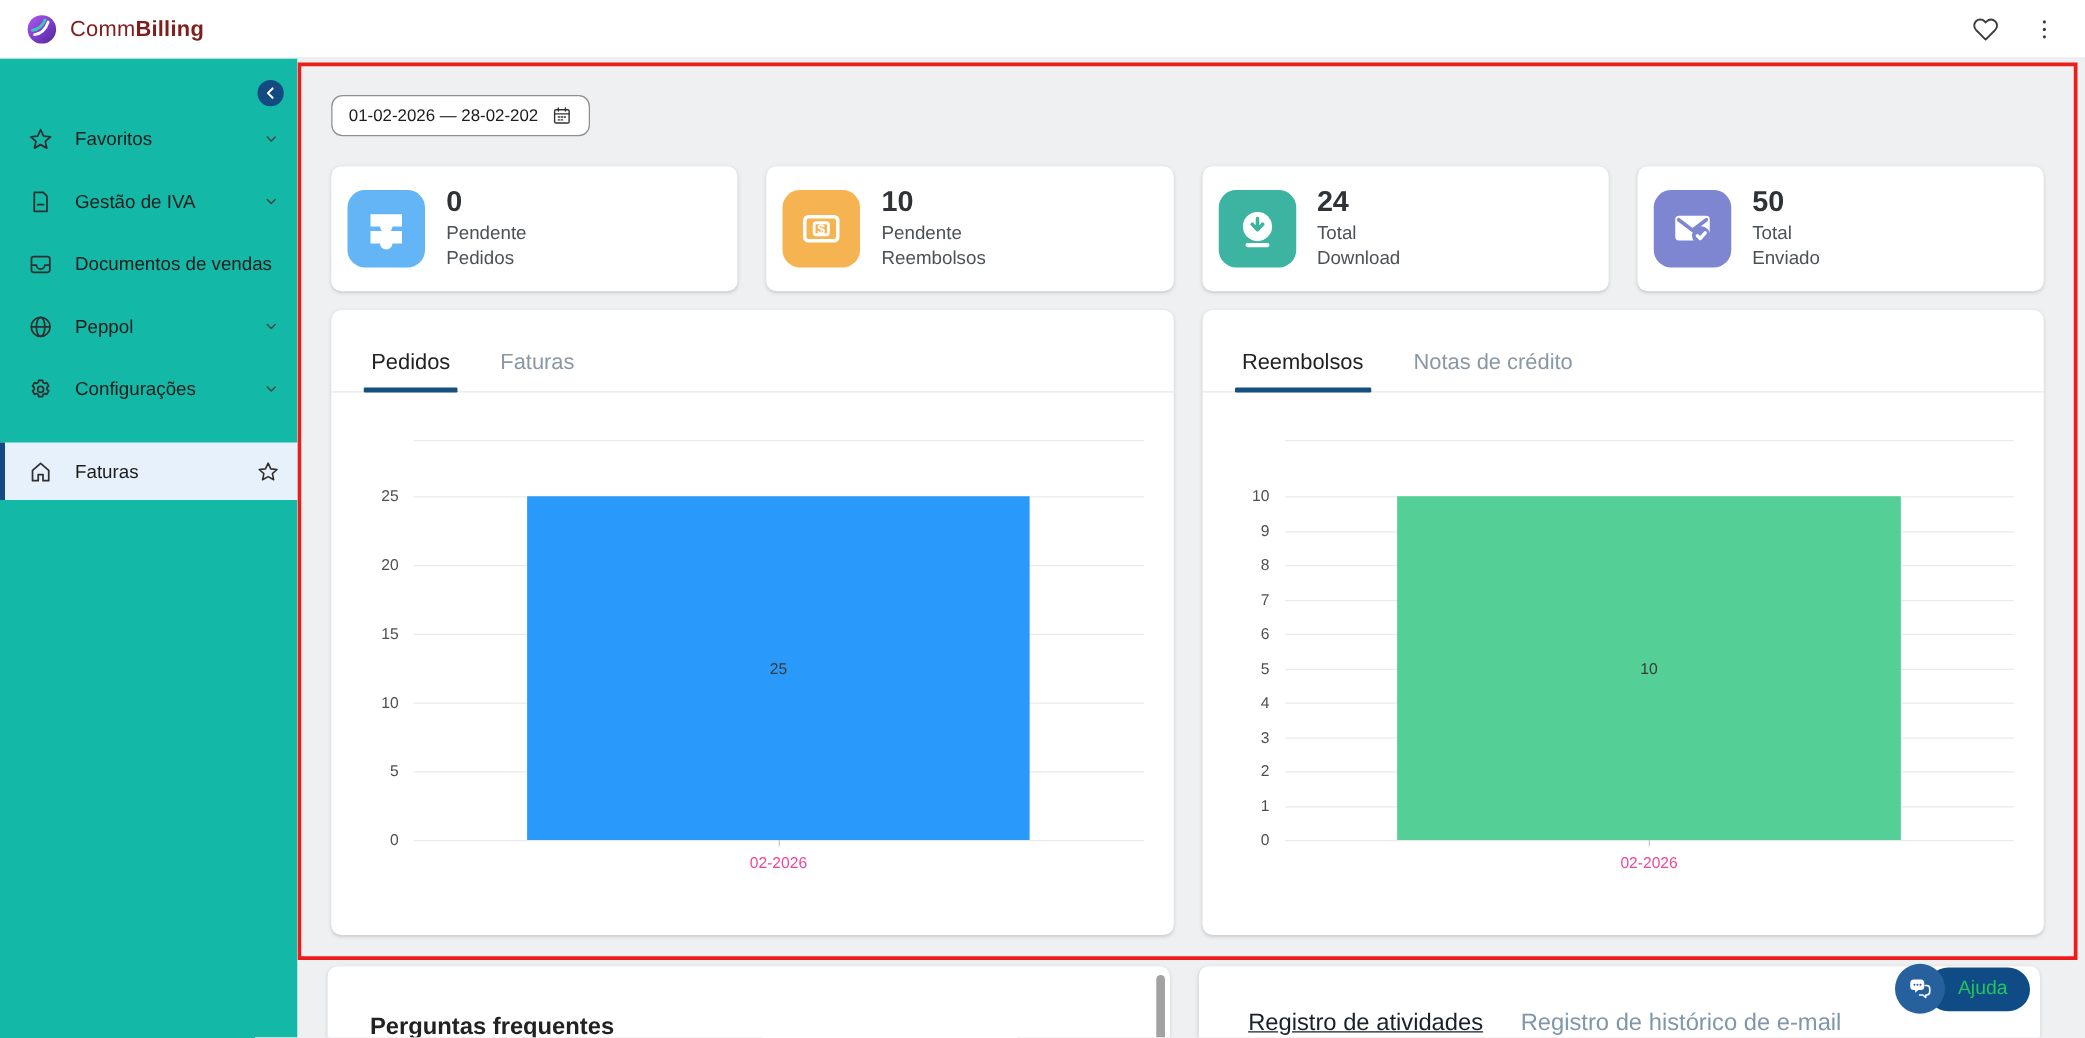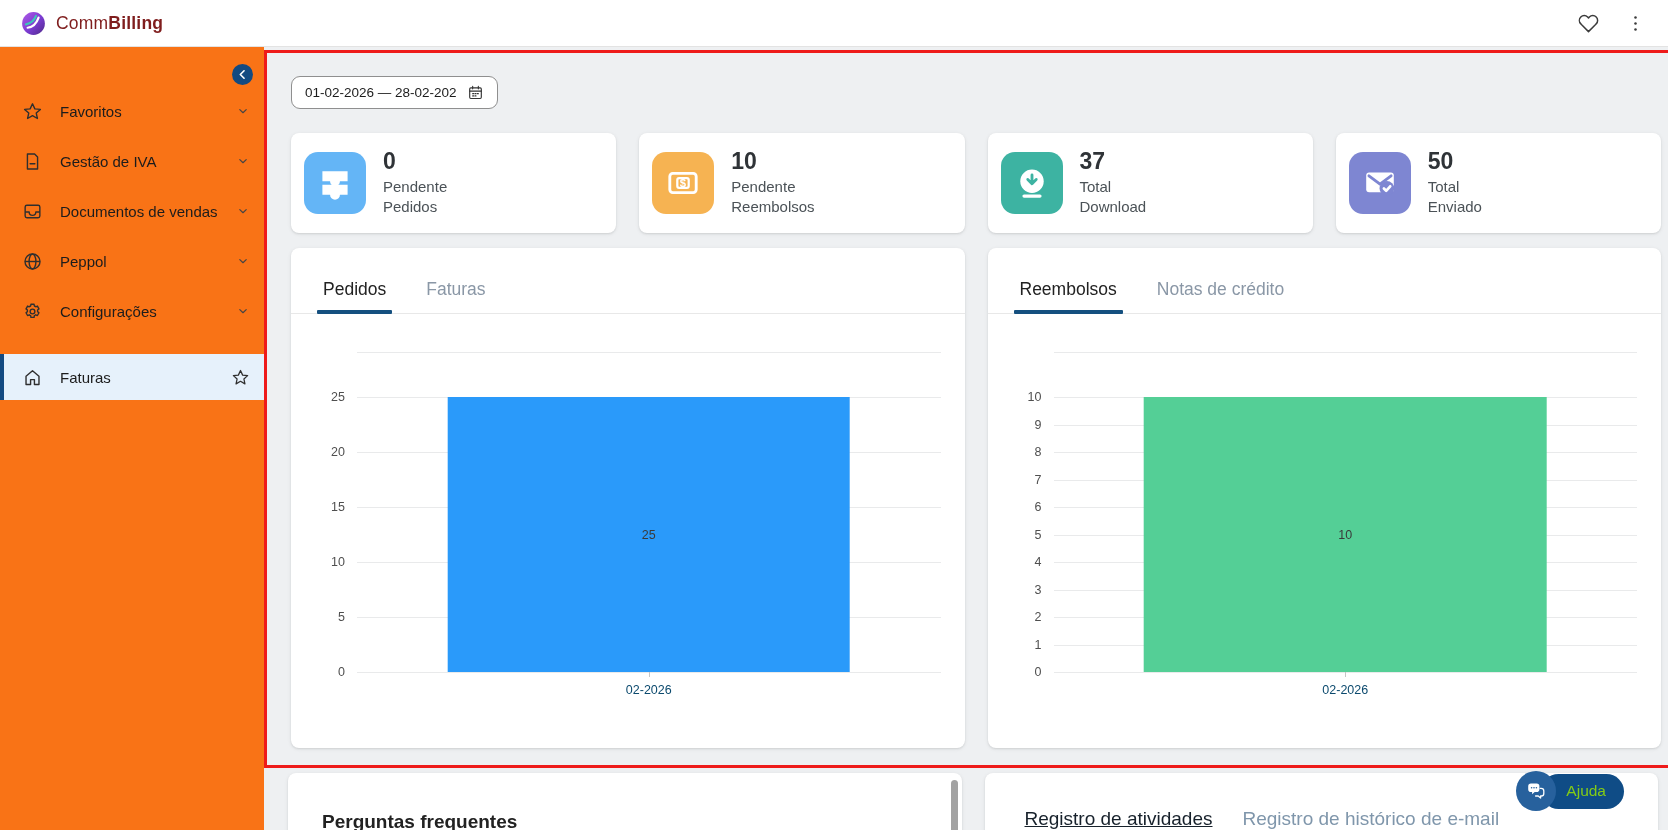--- a/index.html
+++ b/index.html
@@ -19,21 +19,21 @@
   }
   .brand { display:flex; align-items:center; gap:9px; cursor:pointer; }
   .logo-mark { width:27px; height:27px; }
   .brand-text { font-size:17.5px; color:#7f1d1d; letter-spacing:.2px; }
   .brand-text b { font-weight:700; }
   .header-actions { display:flex; align-items:center; gap:26px; }
   .h-icon { width:21px; height:21px; color:#3c3c3c; cursor:pointer; }
 
   
   .app { display:flex; height:783px; }
-  .sidebar { width:264px; background:#f97316; position:relative; flex-shrink:0;text-align:center; }
+  .sidebar { width:238px; background:#14b8a6; position:relative; flex-shrink:0;text-align:center; }
   .main { flex:1; position:relative; background:#eef0f2; overflow:hidden; }
 
   
   .collapse-btn {
     position:absolute; top:17px; right:11px; width:21px; height:21px;
     border-radius:50%; border:none; background:var(--navy,#134a81);
     color:#fff; padding:3px; cursor:pointer;
   }
   #side-list { margin-top:39px; }
   .side-item {
@@ -96,40 +96,40 @@
   }
   .plot { position:absolute; left:56px; right:0; top:0; height:320px; }
   .grid { position:absolute; left:0; right:0; height:1px; background:#e9eaeb; }
   .bar {
     position:absolute; bottom:0; left:50%; transform:translateX(-50%);
     width:69%; display:flex; align-items:center; justify-content:center;
   }
   .bar-label { font-size:12.5px; color:#3a3a3a; }
   .xaxis { position:absolute; left:56px; right:0; top:320px; height:40px; }
   .xtick { position:absolute; left:50%; top:0; width:1px; height:5px; background:#c6c6c6; }
-  .xlabel { position:absolute; top:11px; width:100%; text-align:center; font-size:12.5px; color:#0c4a6e; }
+  .xlabel { position:absolute; top:11px; width:100%; text-align:center; font-size:12.5px; color:#ec4899; }
 
   
   .bottom-row { position:absolute; top:726px; left:24px; width:1370px; display:flex; gap:23px; }
   .bottom-row .card { flex:1; height:130px; position:relative; }
   .faq-title { padding:38px 34px 0; font-size:19px; font-weight:700; color:#222; }
   .scroll-thumb { position:absolute; right:4px; top:7px; width:7px; height:112px; background:#a2a2a2; border-radius:4px; cursor:grab; }
   .activity-tabs { display:flex; gap:30px; padding:35px 40px 0; }
   .a-tab { font-size:19px; cursor:pointer; white-space:nowrap; color:#7f96ab; }
   .a-tab.active { color:#17212b;text-decoration:underline; }
 
   
   .help-btn { position:absolute; top:724px; right:44px; display:flex; align-items:center; z-index:5; cursor:pointer; }
   .help-circle {
     width:40px; height:40px; border-radius:50%; background:#27619d;
     padding:8px; margin-right:-15px; z-index:2;
   }
   .help-pill {
     height:35px; display:flex; align-items:center;
-    background:var(--help-bg,#0f4c86); color:#84cc16; font-size:15.5px;
+    background:var(--help-bg,#0f4c86); color:#22c55e; font-size:15.5px;
     border-radius:17.5px; padding:0 18px 0 25px;
   }
 </style>
 </head>
 <body style="--red: #ee1b1b; --underline: #15507f; --active-bg: #e6f1fb; --navy: #134a81; --help-bg: #0f4c86;">
 
 <div class="header">
   <div class="brand">
     <span class="logo-mark">
         <svg viewBox="0 0 32 32">
@@ -304,21 +304,21 @@
           </div>
           <div class="card stat-card">
             <span class="stat-tile" style="background: rgb(61, 179, 162);">
               <svg viewBox="0 0 24 24">
                 <circle cx="12" cy="10.8" r="7.8" fill="#ffffff"></circle>
                 <path d="M12 6.6v5.2M9.2 9.6l2.8 2.9 2.8-2.9" fill="none" stroke="#3db3a2" stroke-width="1.9" stroke-linecap="round" stroke-linejoin="round"></path>
                 <rect x="5.6" y="19.6" width="12.8" height="2.2" rx="1.1" fill="#ffffff"></rect>
               </svg>
             </span>
             <div class="stat-text">
-              <div class="stat-value">37</div>
+              <div class="stat-value">24</div>
               <div class="stat-label">
                 <div>Total</div>
                 <div>Download</div>
               </div>
             </div>
           </div>
           <div class="card stat-card">
             <span class="stat-tile" style="background: rgb(126, 134, 210);">
               <svg viewBox="0 0 24 24">
                 <rect x="2.8" y="5" width="18.4" height="13.2" rx="2" fill="#ffffff"></rect>

